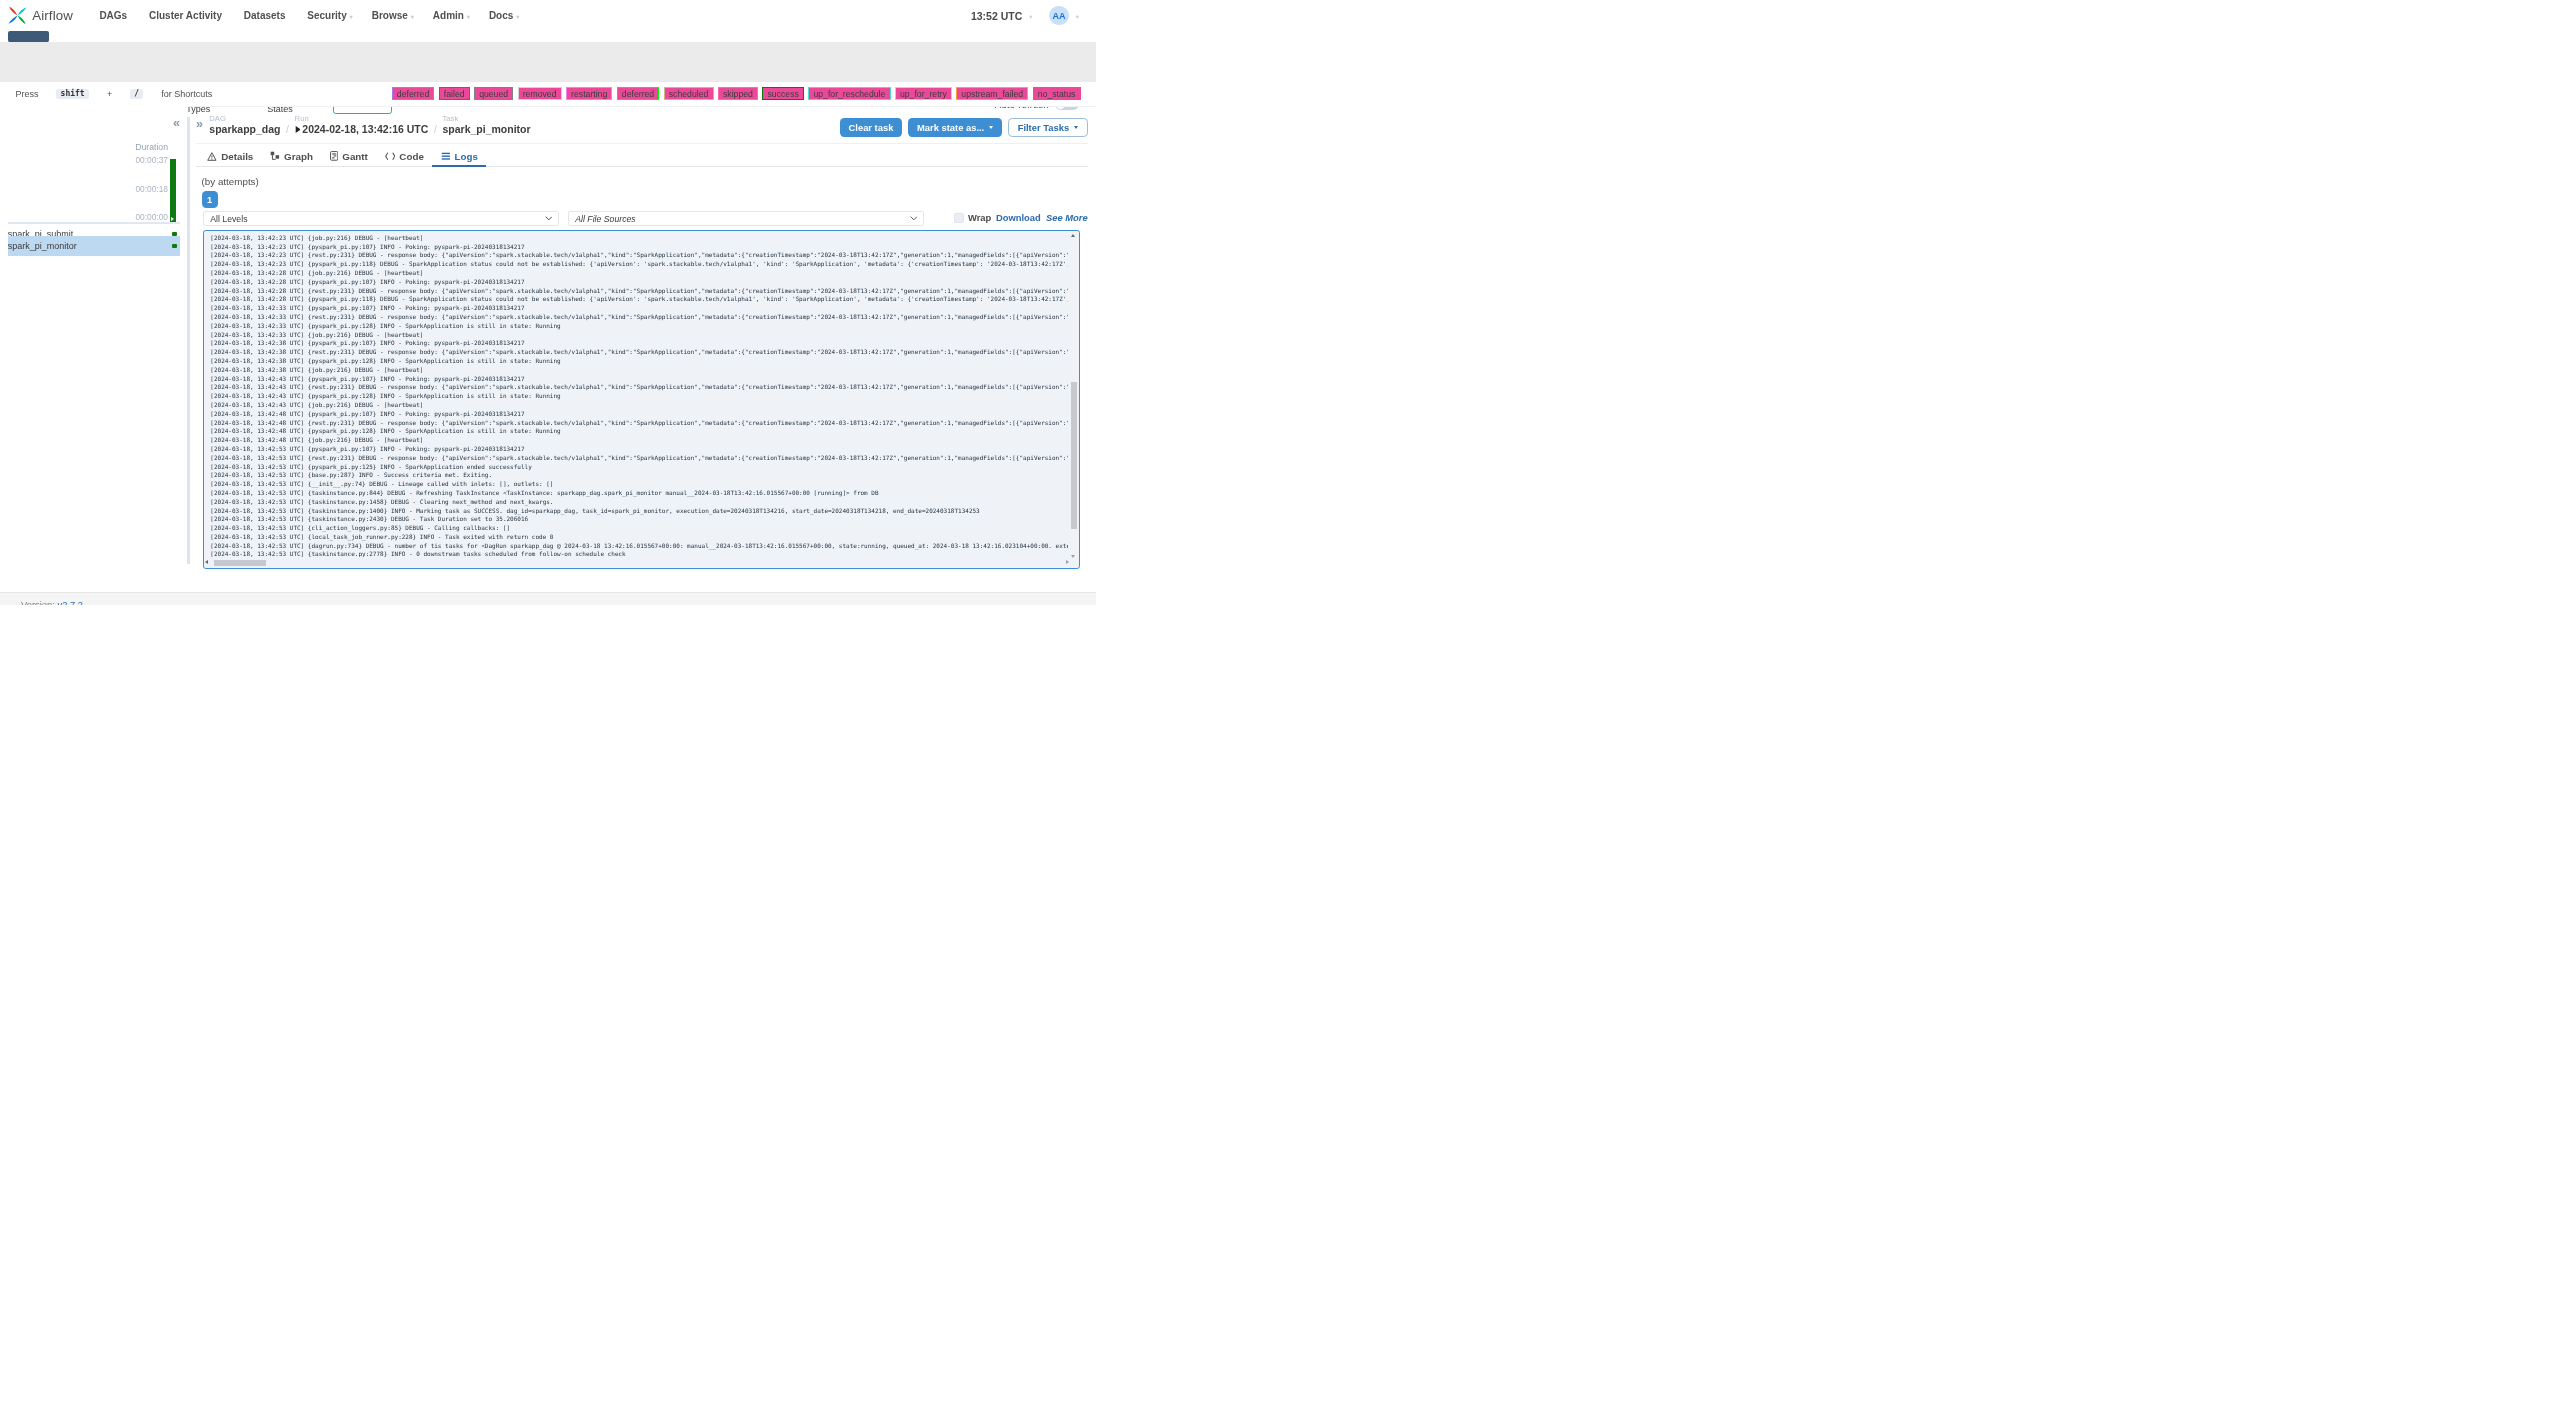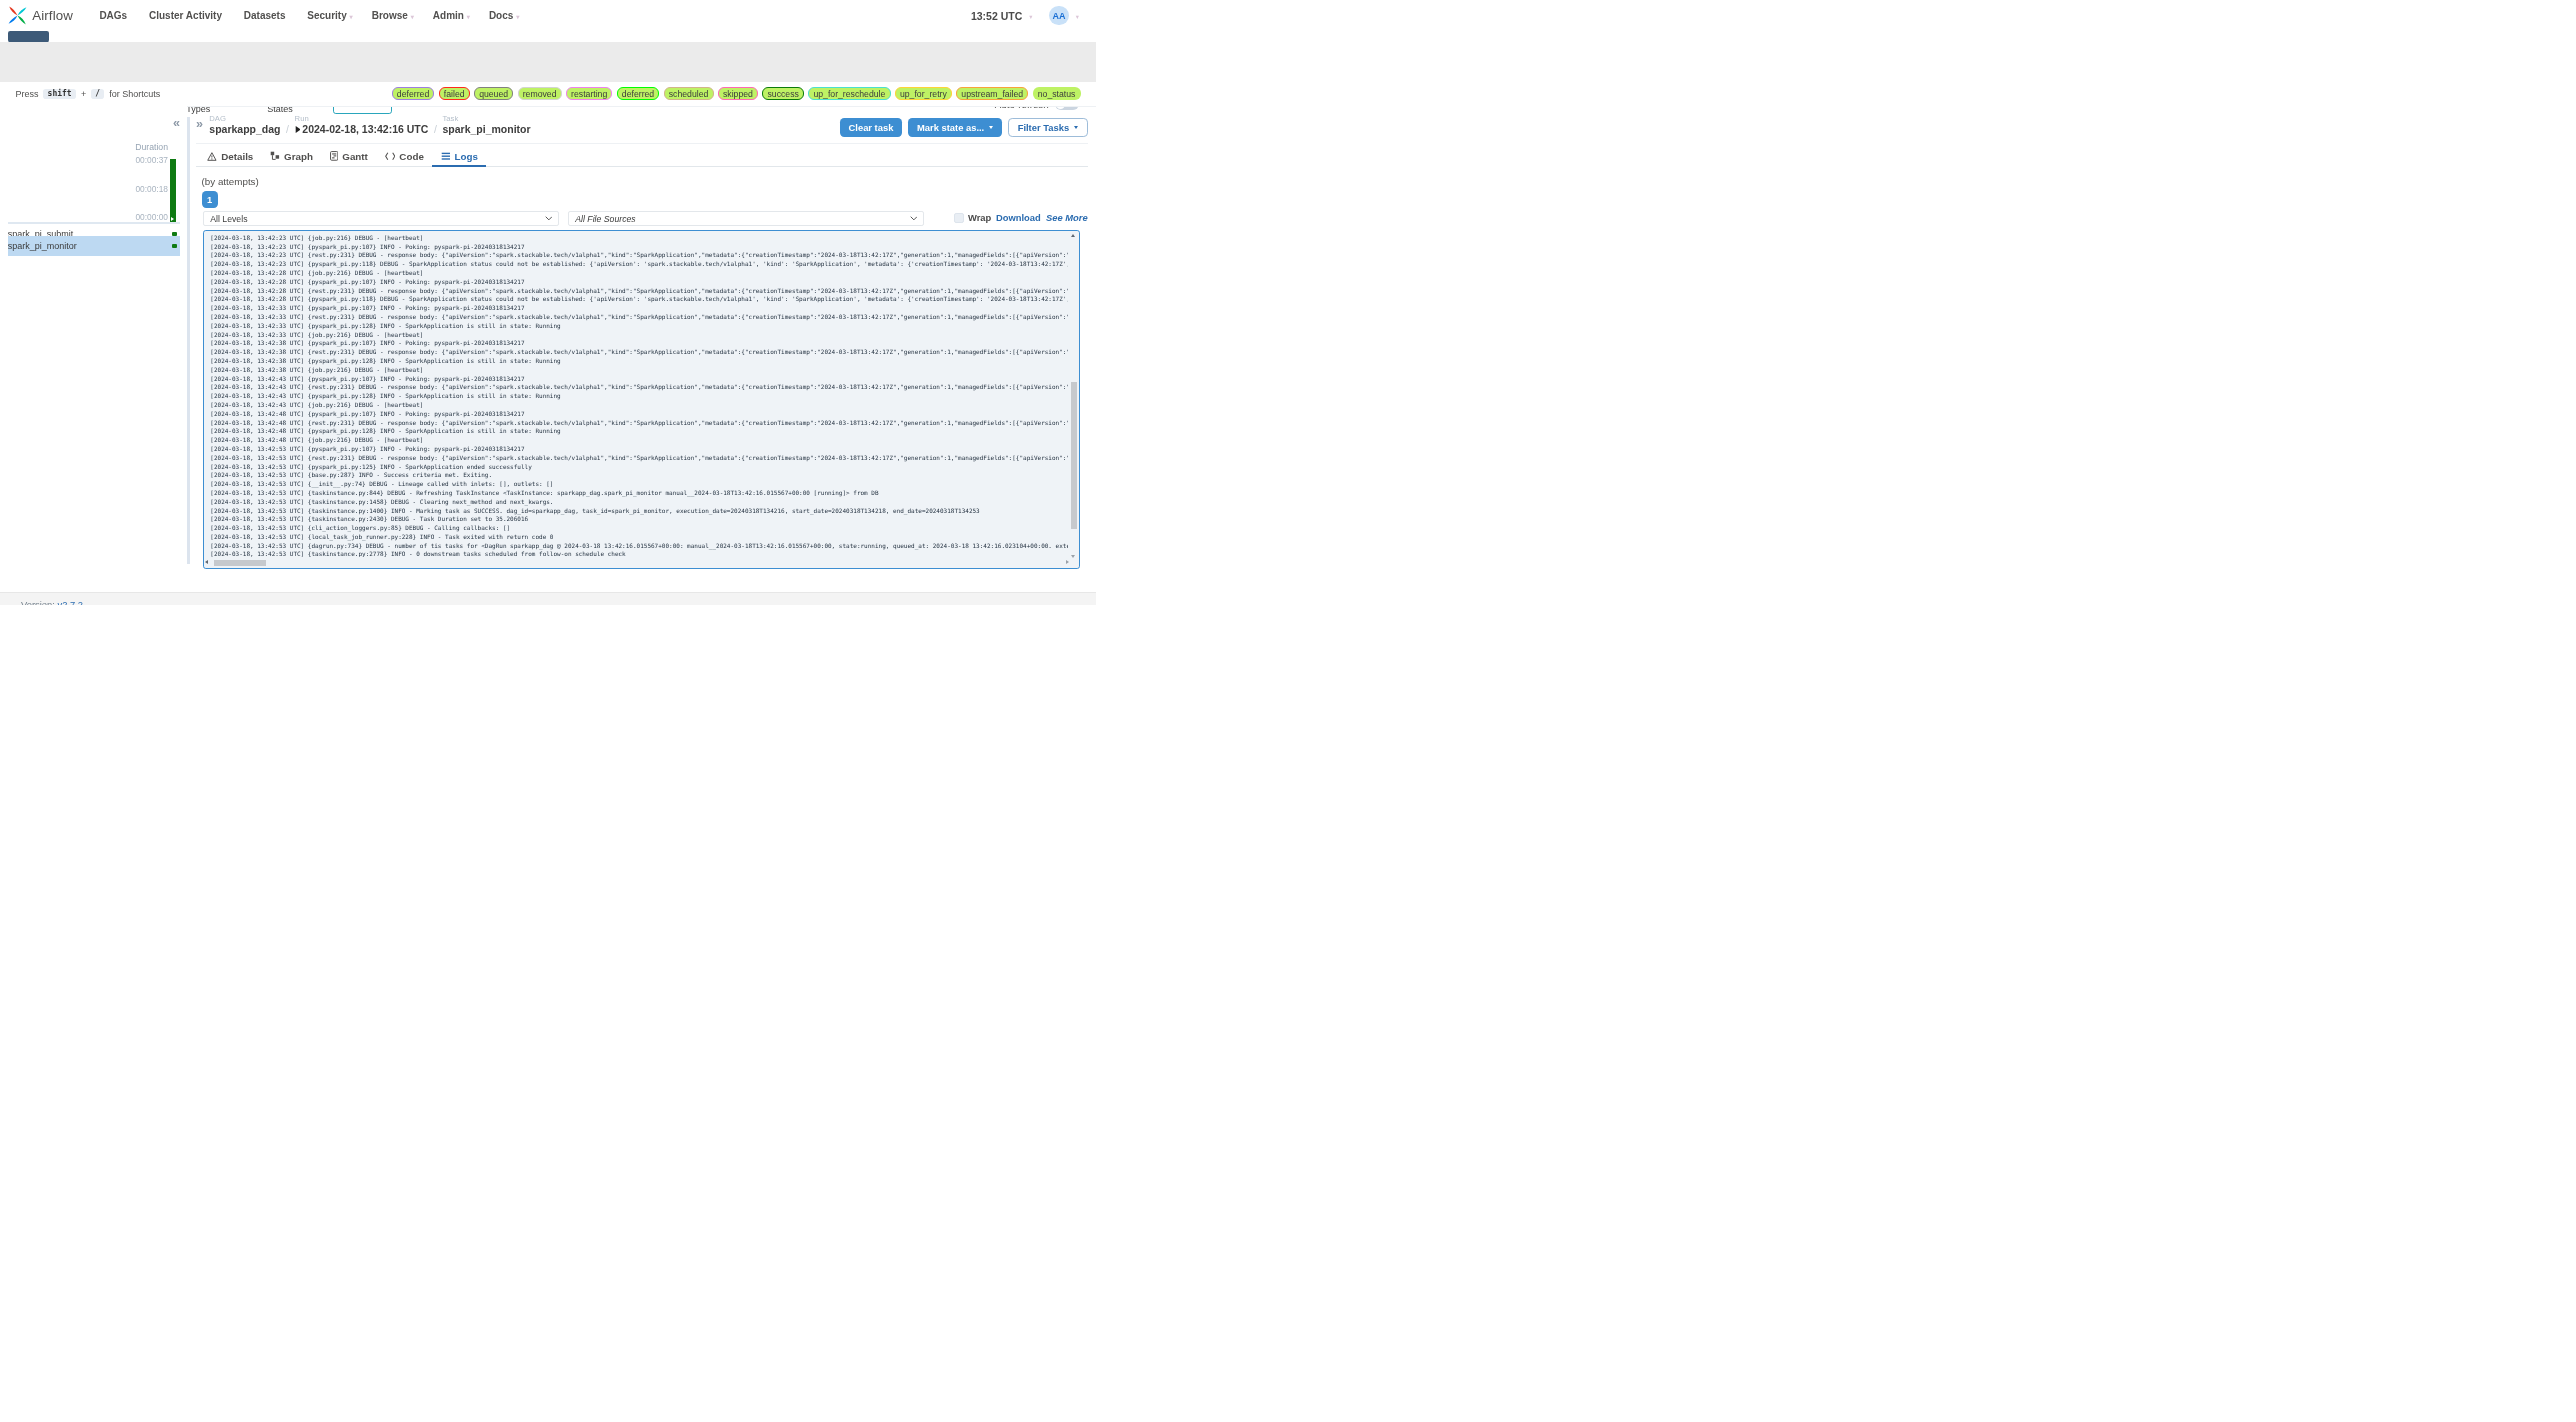--- a/index.html
+++ b/index.html
@@ -33,25 +33,25 @@
     background:#fff; border:1.4px solid var(--teal); border-radius:2.8px; color:var(--teal);
     font-size:9px; font-weight:700; display:flex; align-items:center; justify-content:center; cursor:pointer; }
   .autorefresh { position:absolute; right:17px; top:52px; height:20px; display:flex; align-items:center; gap:6.3px; }
   .autorefresh-label { font-size:9.8px; color:#51504f; }
   .toggle { width:24px; height:11.2px; border-radius:6.3px; background:#cbd5e0; position:relative; cursor:pointer; }
   .toggle-knob { position:absolute; left:0.7px; top:0.7px; width:9.8px; height:9.8px; border-radius:50%; background:#fff; }
 
   
   .shortcutrow { position:absolute; left:0; top:82px; width:1096px; height:24.5px; background:#fff;
     border-bottom:1.4px solid #eef1f4; display:flex; align-items:center; }
-  .shortcut-text { margin-left:15.4px; display:flex; align-items:center; gap:5px; font-size:9px; color:#51504f; }
+  .shortcut-text { margin-left:15.4px; display:flex; align-items:center; gap:18px; font-size:9px; color:#51504f; }
   .kbd { background:#e8edf3; border-radius:2.8px; padding:0.7px 4.2px; font-family:"DejaVu Sans Mono", monospace;
     font-size:8px; font-weight:700; color:#333; }
   .badges { margin-left:auto; margin-right:15.4px; display:flex; align-items:center; gap:4.2px; }
-  .badge { border:1.4px solid var(--bc, transparent); border-radius:6px; background:#bef264;
+  .badge { border:1.4px solid var(--bc, transparent); border-radius:0; background:#ec4899;
     padding:0.7px 4.2px; font-size:8.7px; color:#3c3c3c; cursor:pointer; white-space:nowrap; }
 
   
   .sidebar { position:absolute; left:0; top:106px; width:187px; height:458px; background:#fff; }
   .collapse-icon { position:absolute; right:7px; top:9.8px; font-size:12.6px; font-weight:700; color:#8d99a7; cursor:pointer; }
   .duration-label { position:absolute; left:0; top:36px; width:168px; text-align:right;
     font-size:8.7px; color:#97a5b4; }
   .tick { position:absolute; left:0; width:168px; text-align:right; font-size:8.4px; color:#a9b4c0; }
   .duration-bar { position:absolute; left:170px; top:53px; width:6.3px; height:63px; background:var(--green); cursor:pointer; }
   .bar-play { position:absolute; left:0.7px; bottom:1.4px; width:0; height:0;

